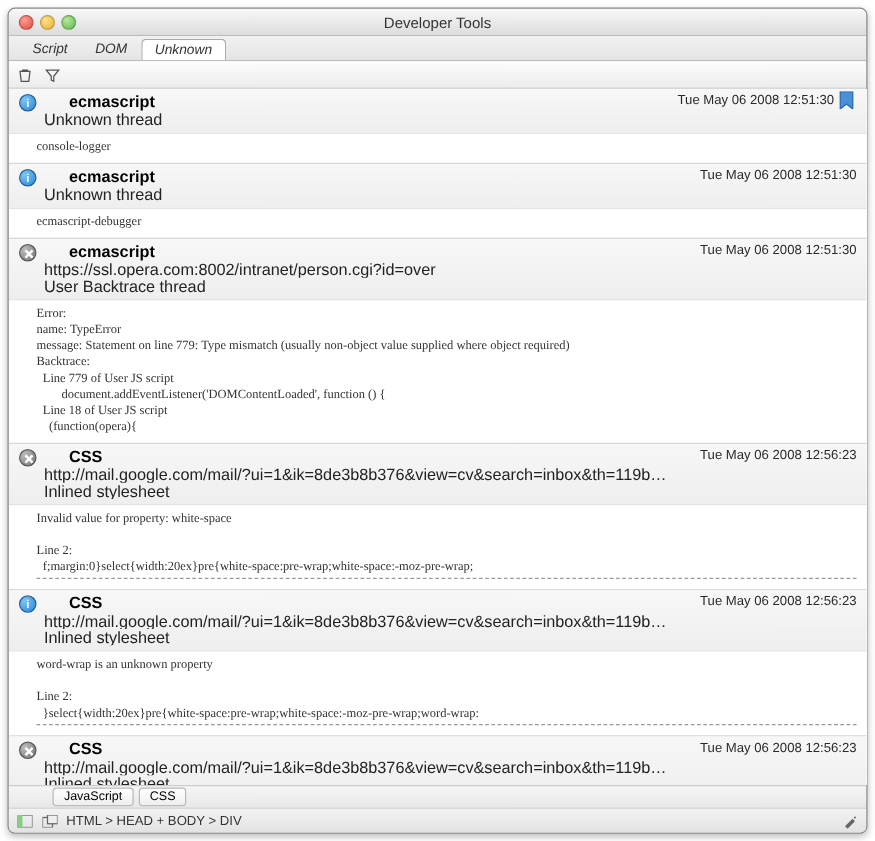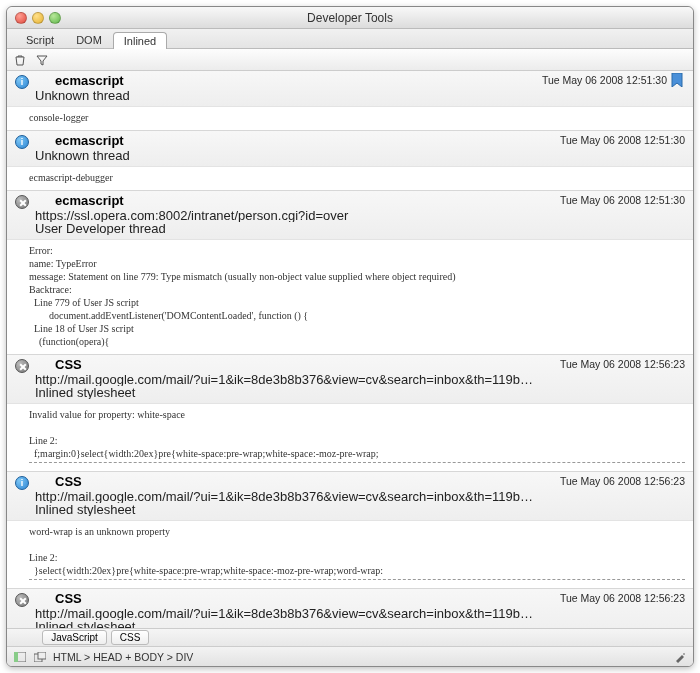--- a/index.html
+++ b/index.html
@@ -56,22 +56,23 @@
     left: 0; right: 0;
     text-align: center;
     font-size: 12px;
     color: #333;
   }
   .tabbar {
     height: 20px;
     background: linear-gradient(#f1f1f1, #e4e4e4);
     border-bottom: 1px solid #bbb;
     display: flex;
-    align-items: flex-end;
+    align-items: center;
     padding-left: 8px;
+    font-style: italic;
   }
   .tab {
     padding: 2px 10px;
     font-size: 11px;
     color: #333;
     border: 1px solid transparent;
     border-bottom: none;
     cursor: default;
   }
   .tab.active {
@@ -238,21 +239,21 @@
       <div class="tbtn close"></div>
       <div class="tbtn min"></div>
       <div class="tbtn zoom"></div>
     </div>
     <div class="title">Developer Tools</div>
   </div>
 
   <div class="tabbar">
     <div class="tab">Script</div>
     <div class="tab">DOM</div>
-    <div class="tab active">Inlined</div>
+    <div class="tab active">Unknown</div>
   </div>
 
   <div class="toolbar">
     <div class="tool-icon">
       <svg width="12" height="12" viewBox="0 0 12 12">
             <path d="M2 3h8l-1 8H3z M4 3V2h4v1" fill="none" stroke="#555" stroke-width="1"></path>
           </svg>
     </div>
     <div class="tool-icon">
       <svg width="12" height="12" viewBox="0 0 12 12">
@@ -292,21 +293,21 @@
           <div class="entry-body">ecmascript-debugger</div>
         </div>
         <div class="entry">
           <div class="entry-header">
             <div class="entry-icon">
               <div class="icon-err"></div>
             </div>
             <div class="entry-head-text">
               <div class="entry-type">ecmascript</div>
               <div class="entry-sub">https://ssl.opera.com:8002/intranet/person.cgi?id=over</div>
-              <div class="entry-sub">User Developer thread</div>
+              <div class="entry-sub">User Backtrace thread</div>
             </div>
             <div class="entry-time">Tue May 06 2008 12:51:30</div>
           </div>
           <div class="entry-body">Error:
 name: TypeError
 message: Statement on line 779: Type mismatch (usually non-object value supplied where object required)
 Backtrace:
   Line 779 of User JS script
         document.addEventListener('DOMContentLoaded', function () {
   Line 18 of User JS script

